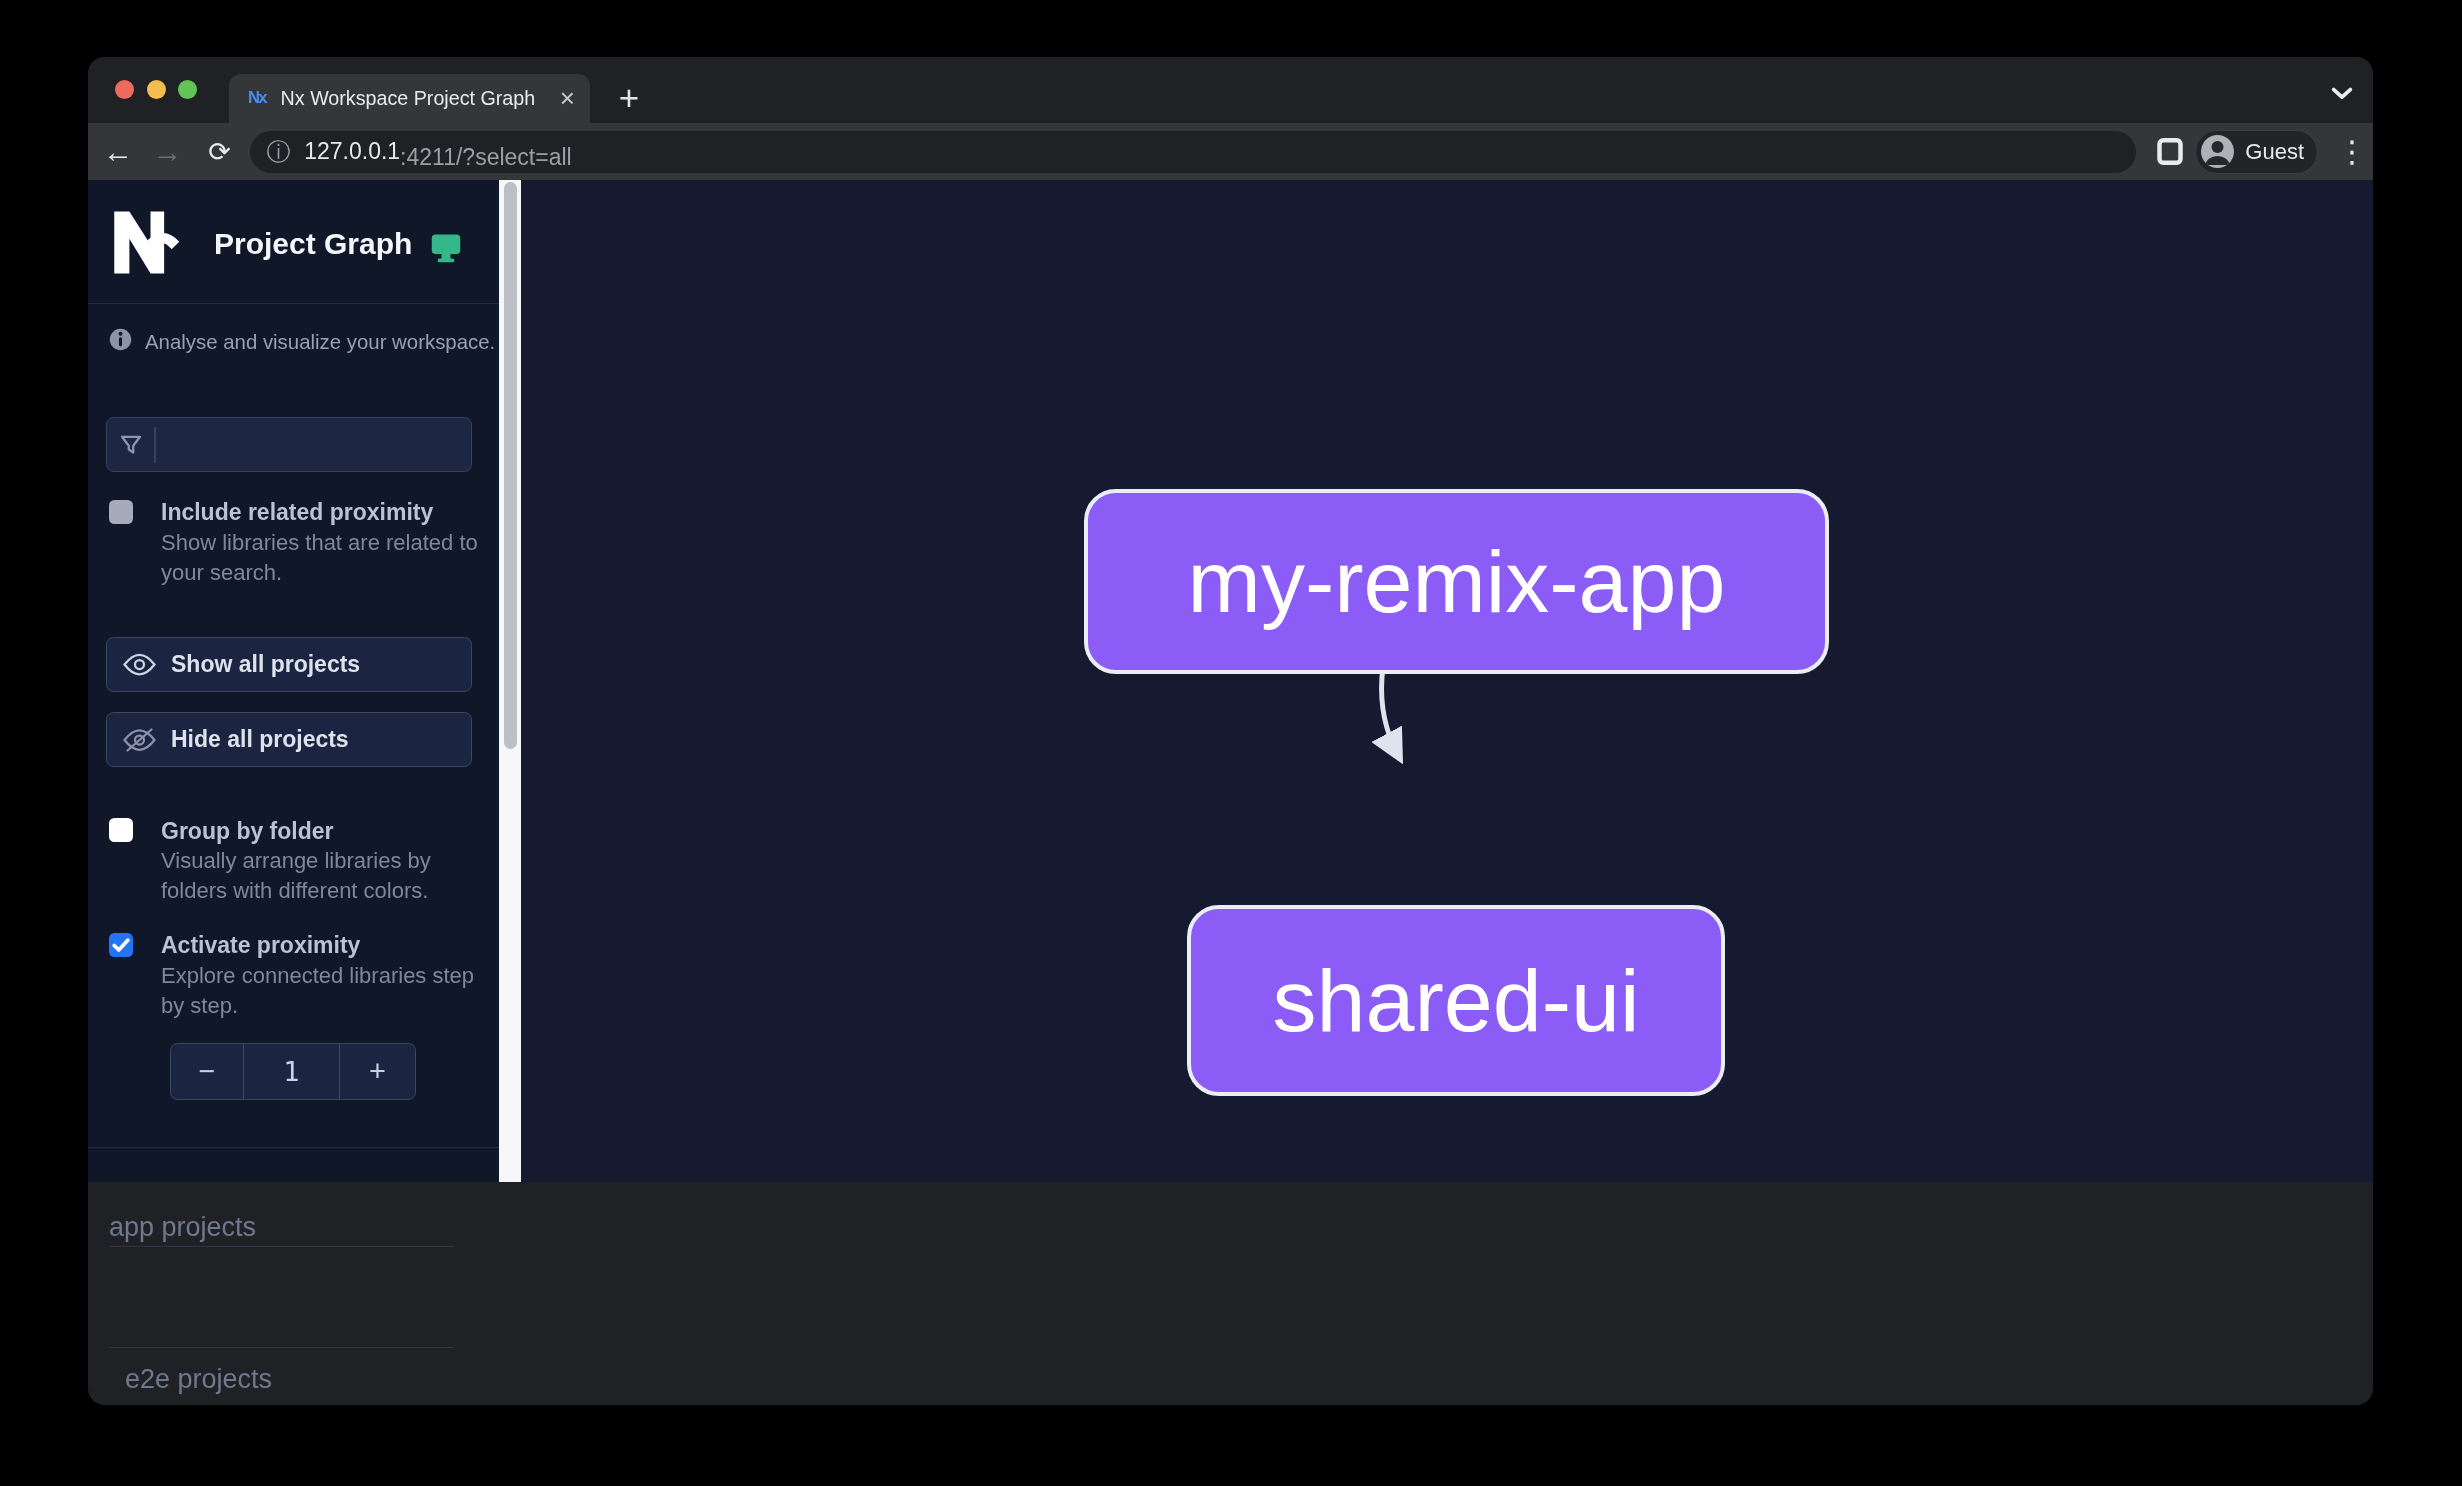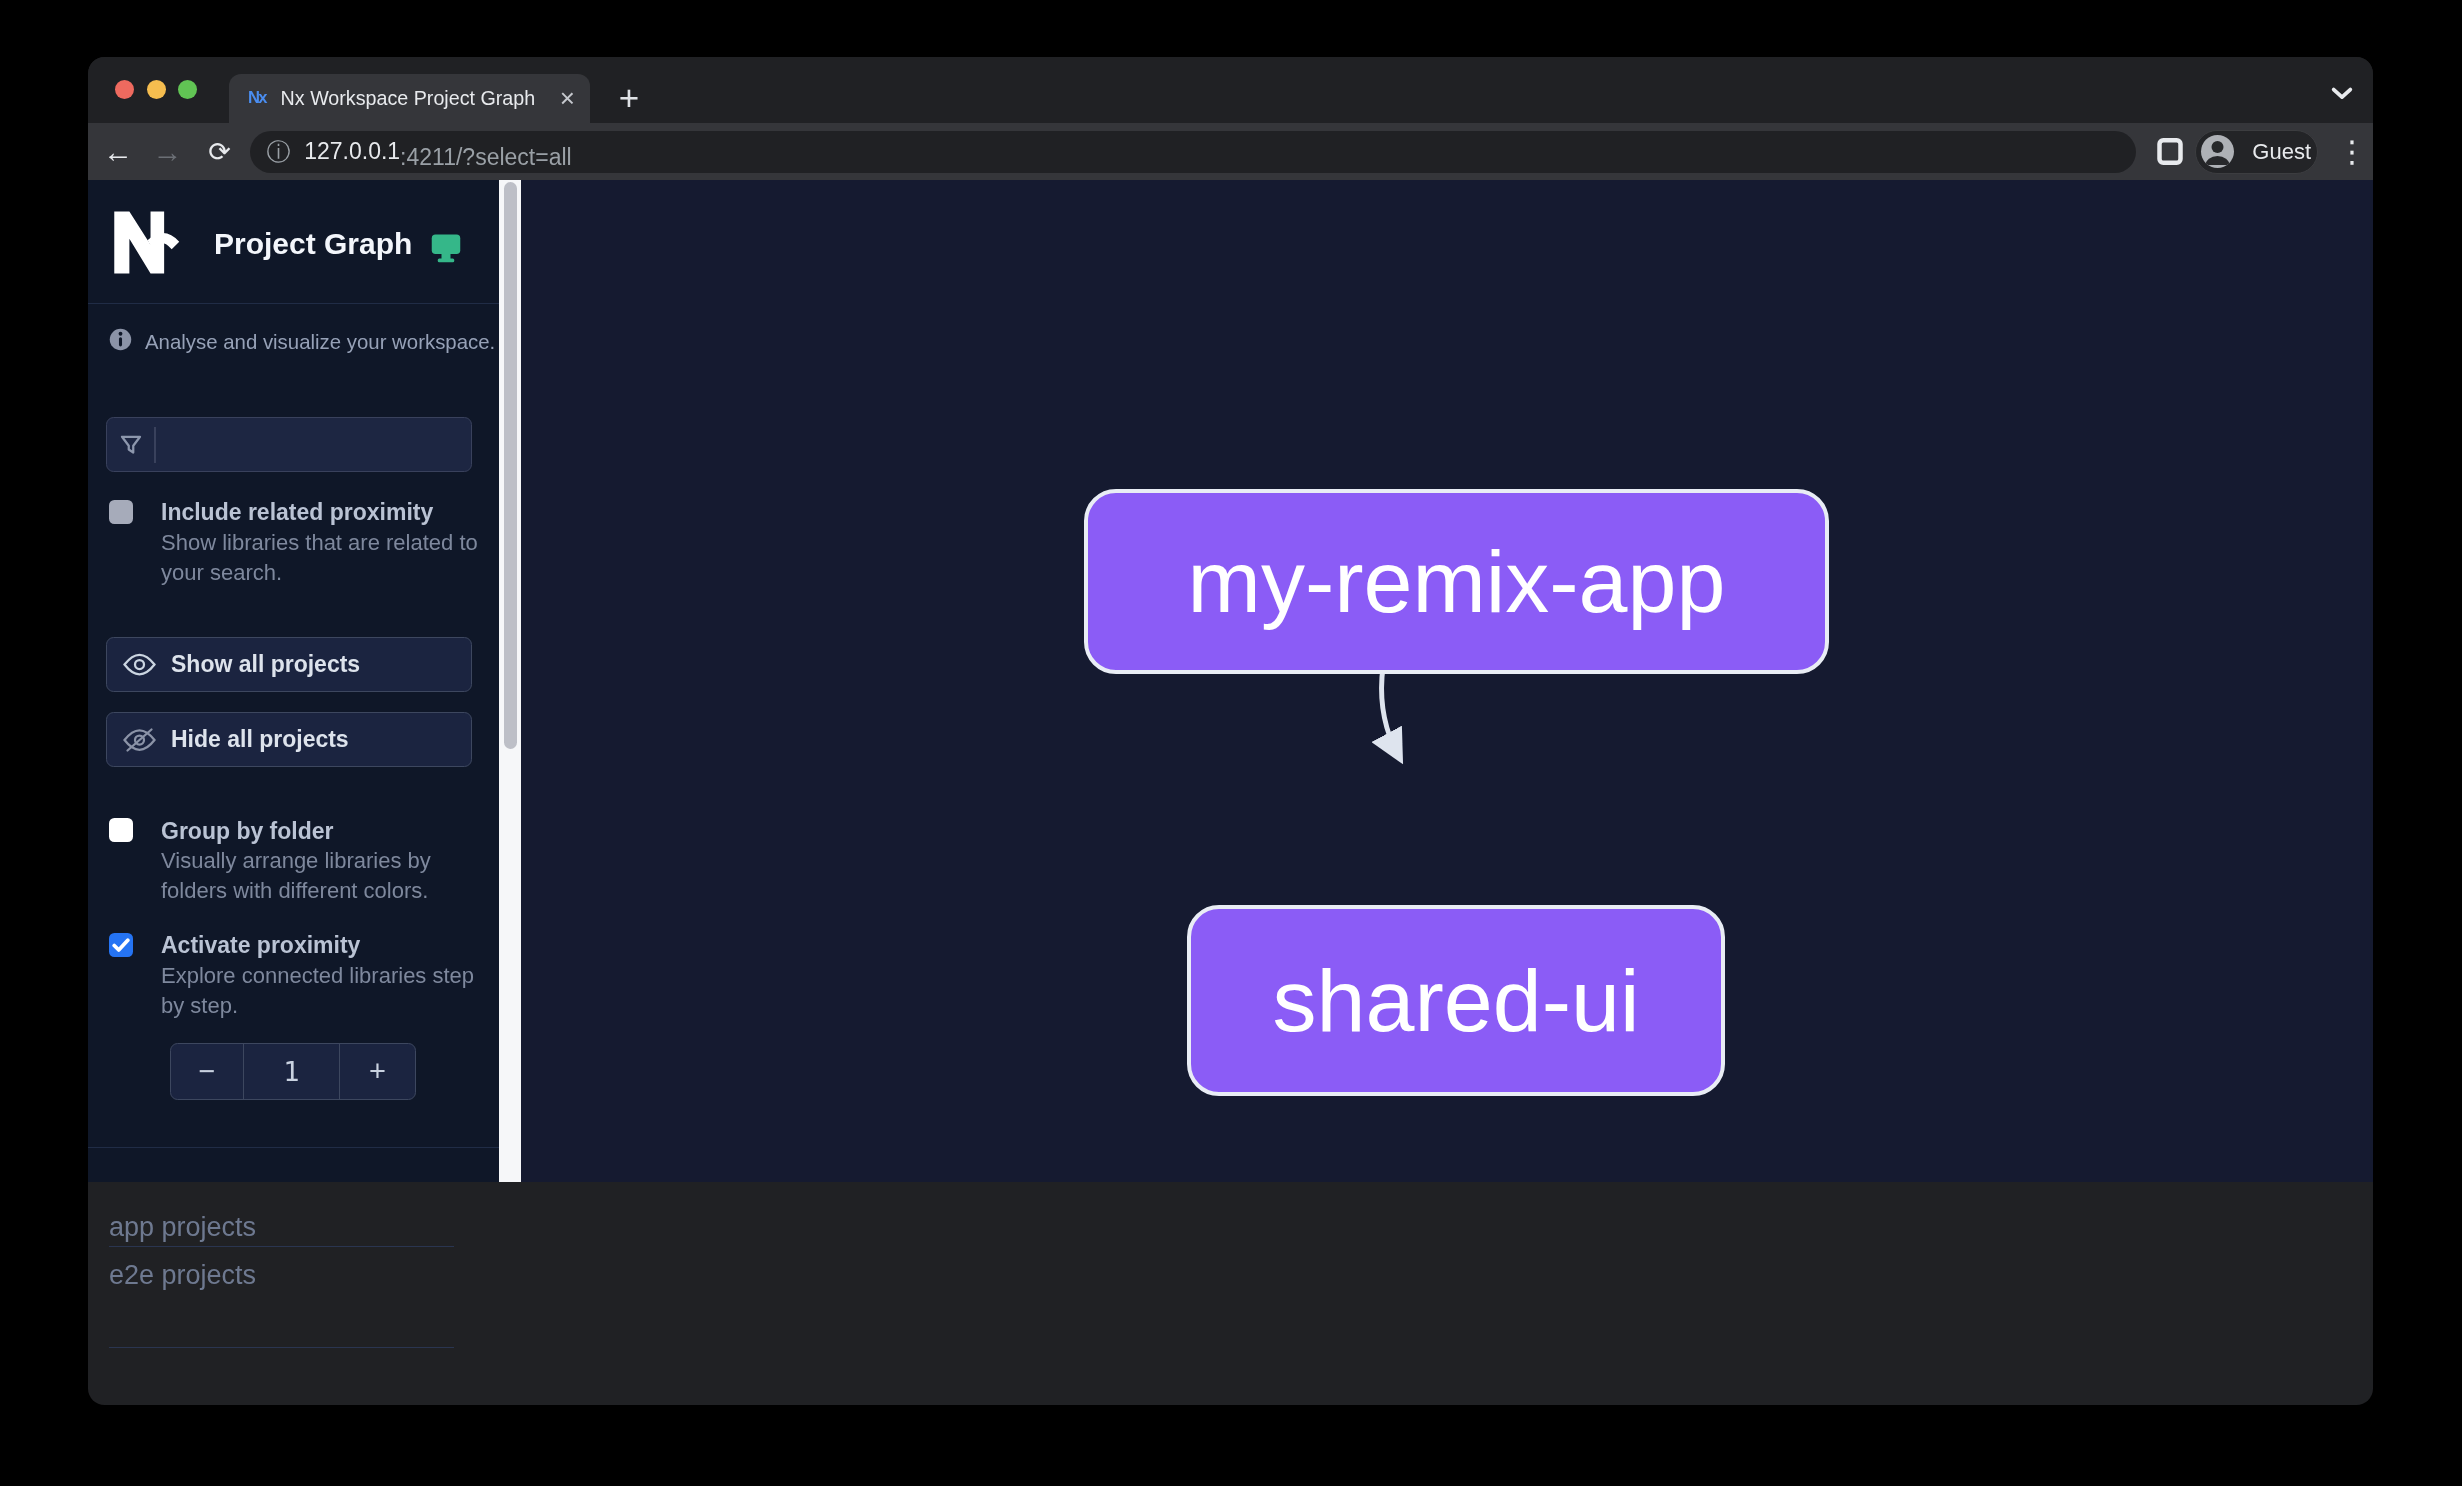--- a/index.html
+++ b/index.html
@@ -38,21 +38,21 @@
   .urlbar { position:absolute; left:162px; top:7.6px; width:1886px; height:42px; border-radius:21px;
             background:#202124; display:flex; align-items:center; padding-left:16.6px; }
   .urlbar .info { color:#9aa0a6; font-size:24px; margin-right:13.6px; }
   .urlbar .host { color:#e8eaed; font-size:23px; }
   .urlbar .rest { color:#9aa0a6; font-size:23px;margin-top:11px; }
   .sidepanel { position:absolute; left:2069px; top:15px; }
   .guest { position:absolute; left:2107px; top:6.8px; width:123px; height:44px; border-radius:22px;
            background:#232427; border:0.8px solid #3c3d40; display:flex; align-items:center; }
   .guest .avatar { width:33px; height:33px; border-radius:50%; background:#aeb1b6; margin-left:5.3px;
                    overflow:hidden; flex:0 0 auto; }
-  .guest .glabel { color:#e8eaed; font-size:22px; margin-left:18px; }
+  .guest .glabel { color:#e8eaed; font-size:22px; margin-left:11px; }
   .kebab { position:absolute; left:2243px; top:0; width:42px; height:57px; display:flex;
            align-items:center; justify-content:center; color:#e8eaed; font-size:30px; }
 
   
   .content { position:absolute; left:0; top:123px; width:2285px; height:1002px; display:flex; }
   .sidebar { position:relative; width:411px; height:100%; background:#0f1728; flex:0 0 auto; }
   .scrollcol { position:relative; width:22px; height:100%; background:#f6f7f9; flex:0 0 auto; }
   .thumb { position:absolute; left:4.5px; top:2.3px; width:13px; height:567px; border-radius:6.8px; background:#bdbfc7; }
   .canvas { position:relative; flex:1; height:100%; background:#151a30; overflow:hidden; }
 
@@ -229,21 +229,21 @@
       <div class="abs stepper">
         <span class="cell dec">−</span>
         <span class="cell val">1</span>
         <span class="cell inc">+</span>
       </div>
 
       <div class="abs s-div2"></div>
 
       <span class="abs sechead" style="top:1032px;">app projects</span>
       <div class="abs secline" style="top:1066px;"></div>
-      <span class="abs sechead" style="top:1080px;">e2e projects</span>
+      <span class="abs sechead" style="top:1184px;margin-left:16px;">e2e projects</span>
       <div class="abs secline" style="top:1167px;"></div>
     </aside>
 
     <div class="scrollcol">
       <div class="thumb"></div>
     </div>
 
     <div class="canvas">
       <svg class="edge-svg" viewBox="0 0 2450 1620">
         <defs>

